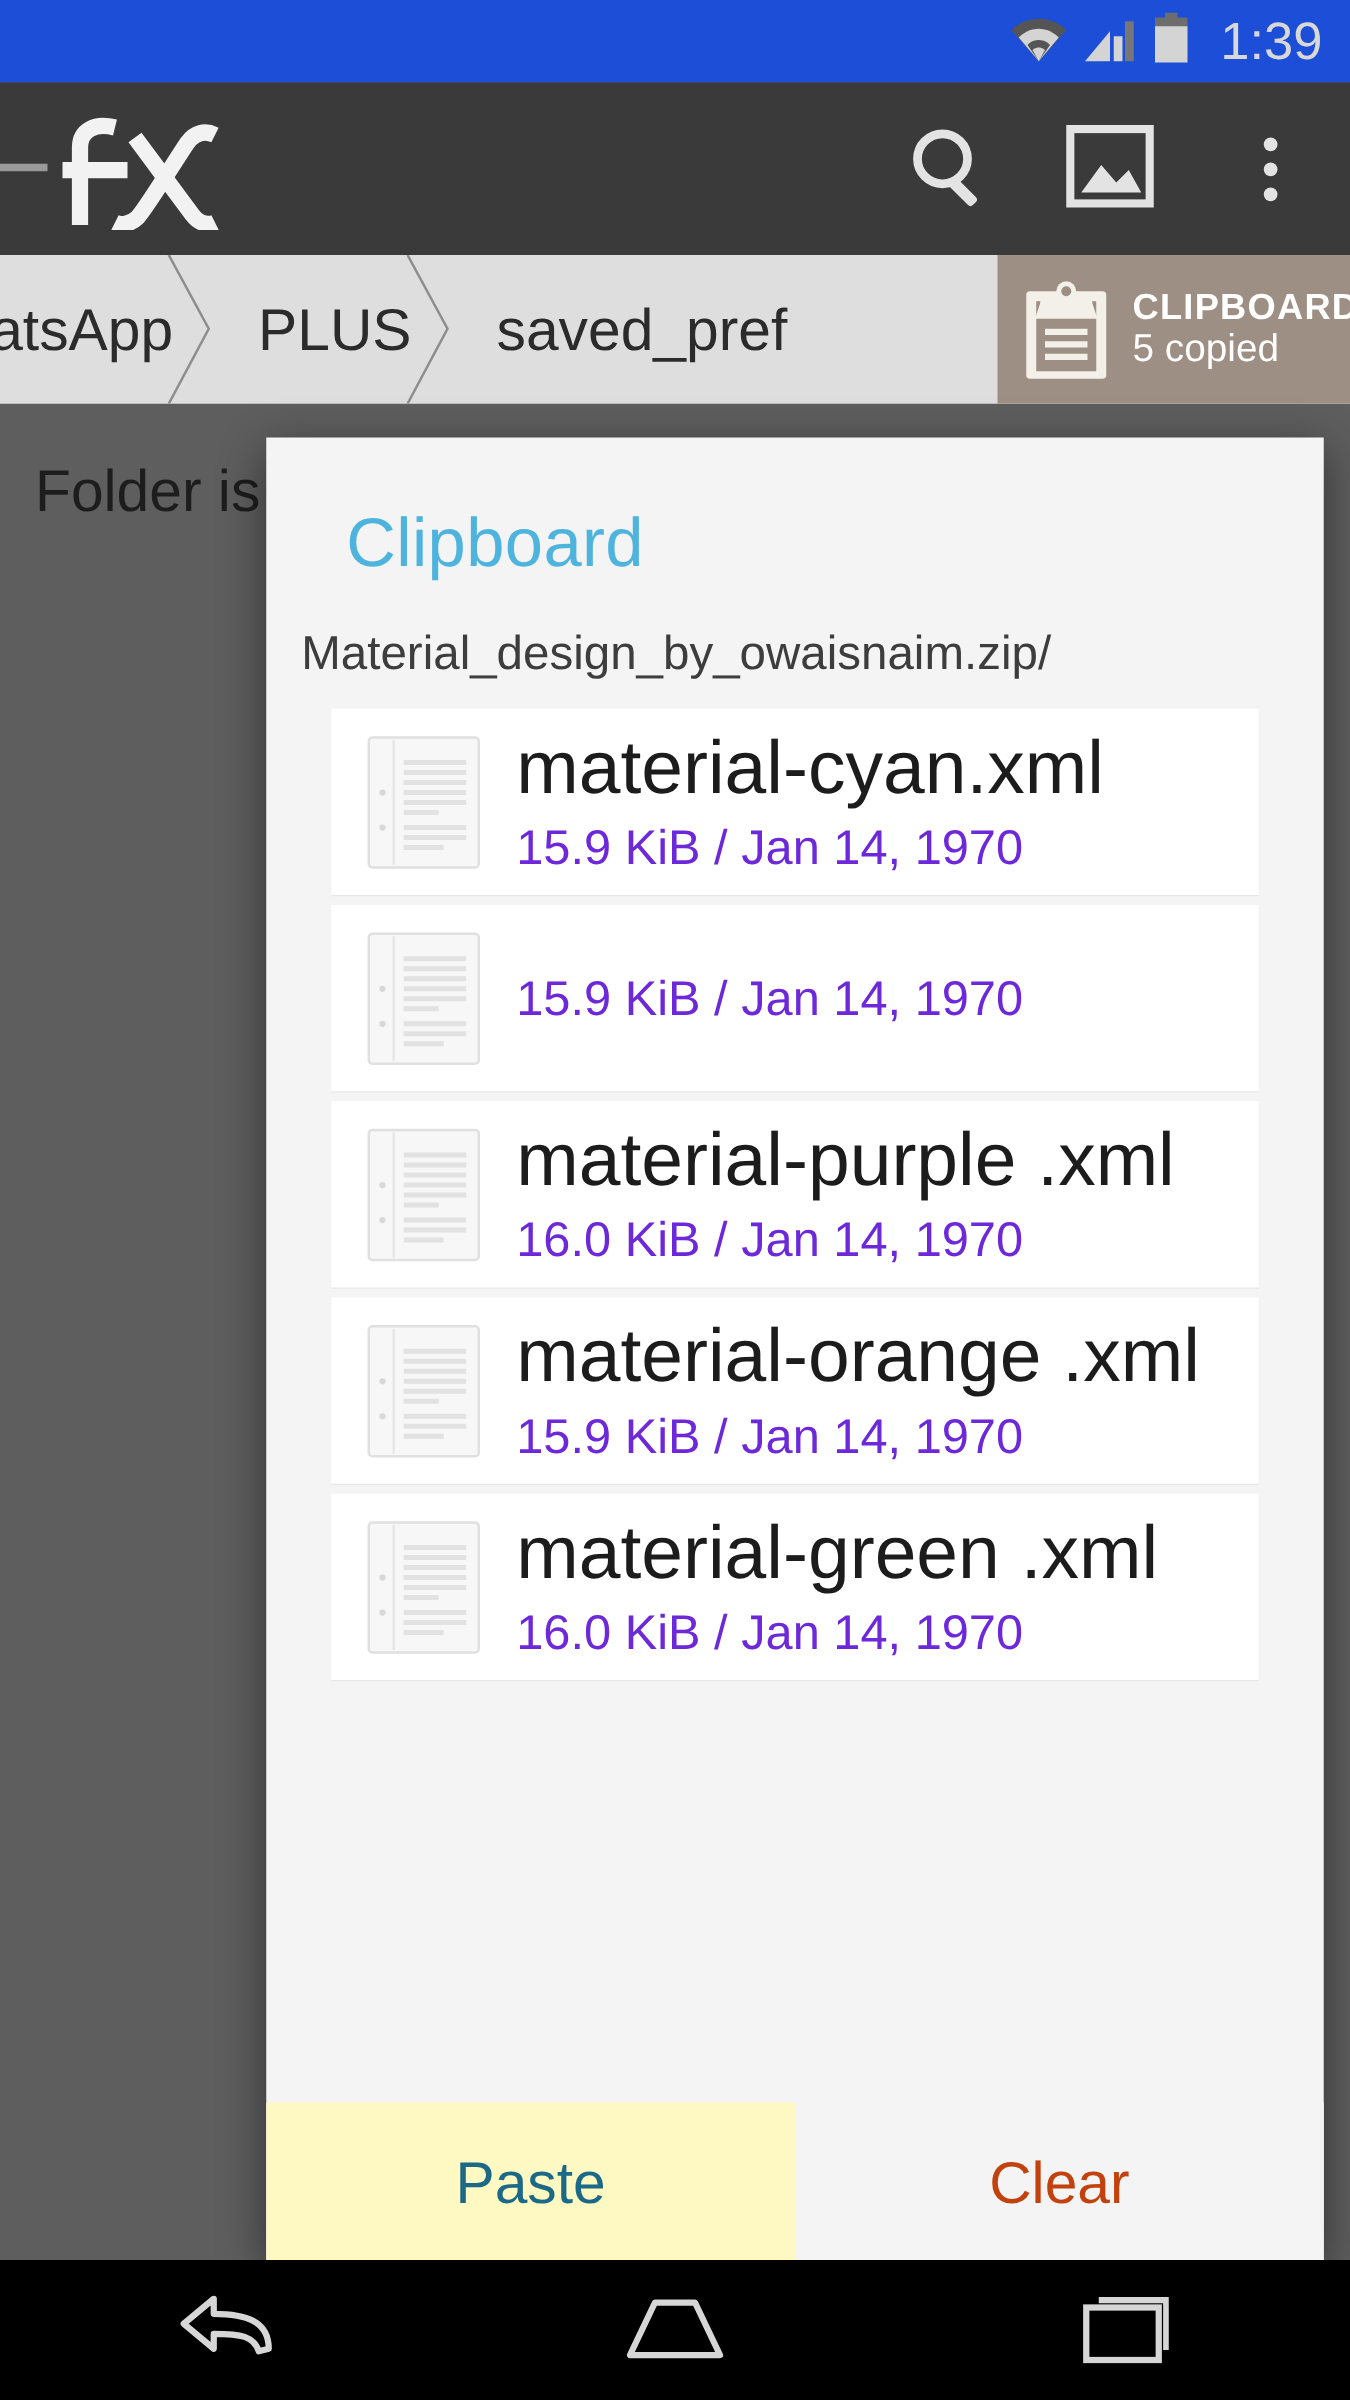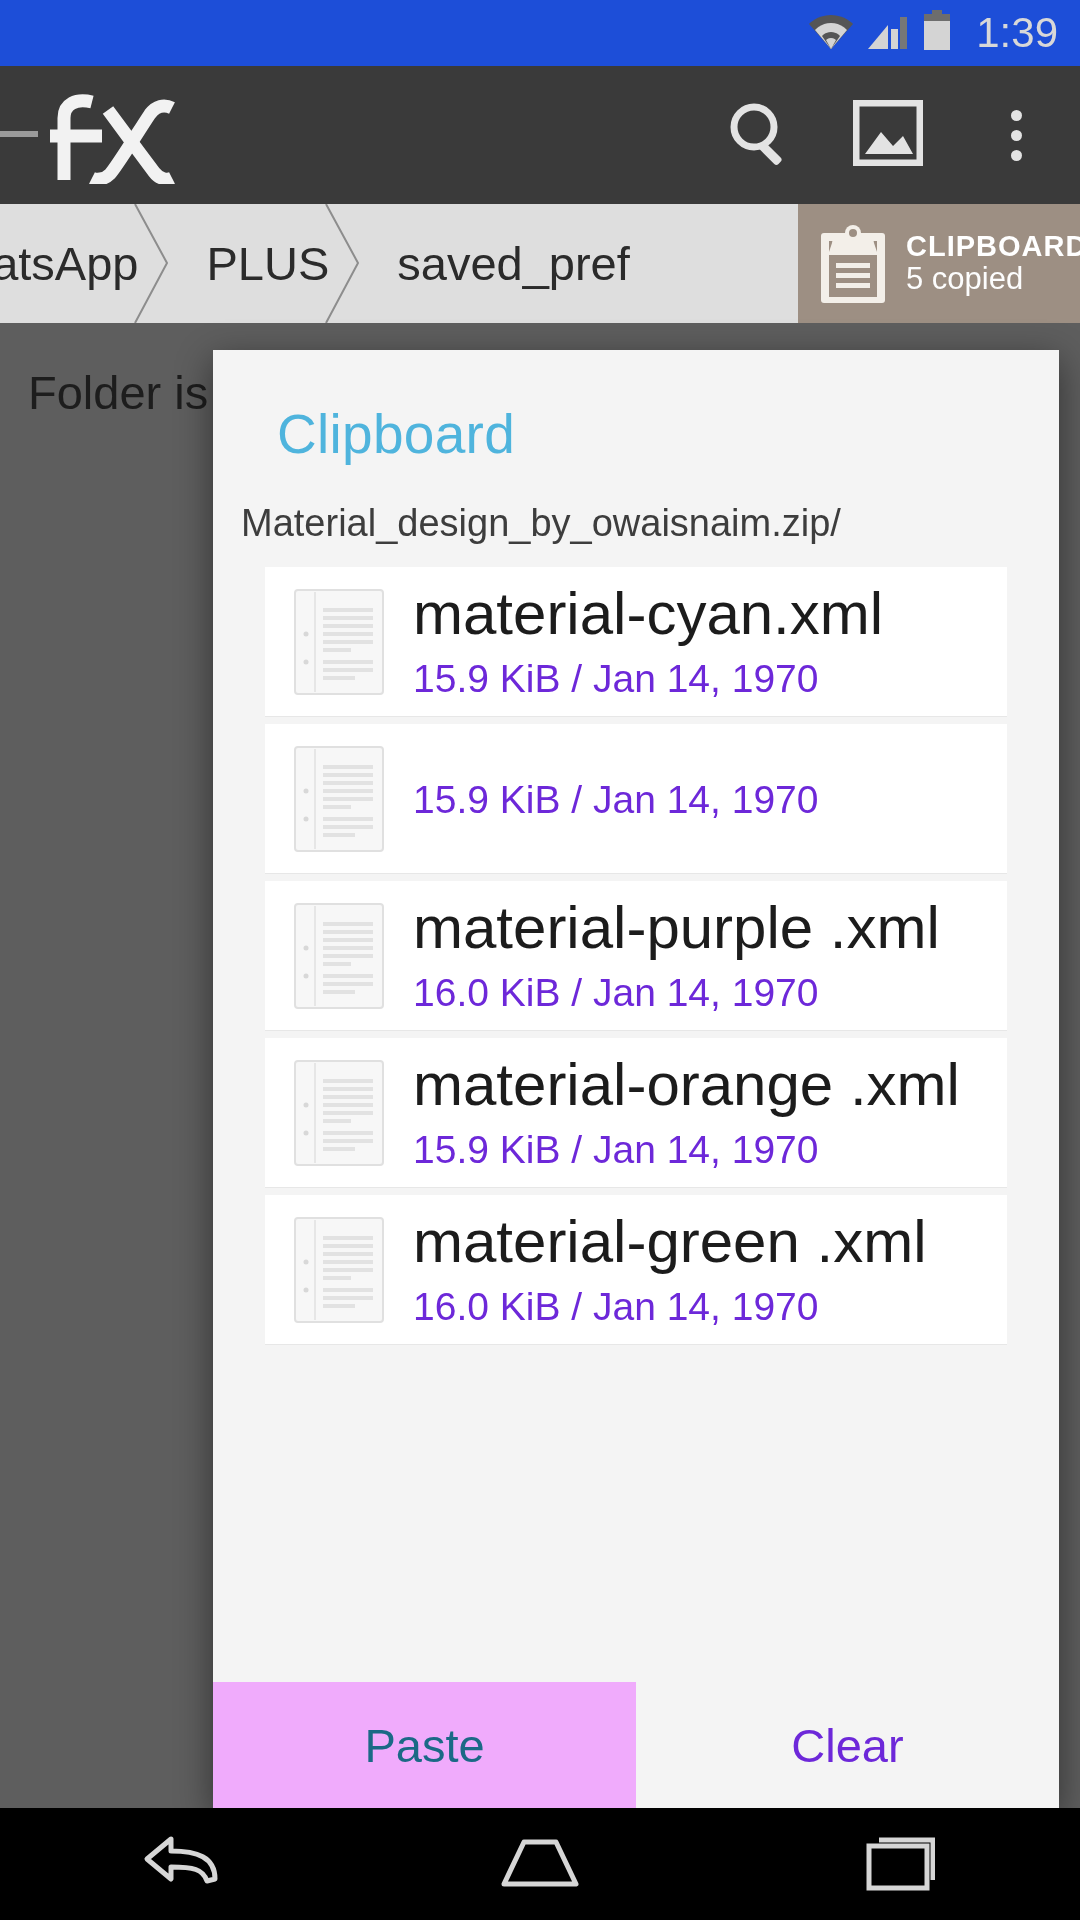--- a/index.html
+++ b/index.html
@@ -113,22 +113,22 @@
     color: #6d28d9; font-size: 39px; white-space: nowrap;
     line-height: 1.3; margin-top: 4px;
   }
 
   .dlg-spacer { flex: 1; }
   .dlg-actions { display: flex; height: 126px; }
   .act {
     flex: 1; display: flex; align-items: center; justify-content: center;
     font-size: 47px;
   }
-  .act-paste { background: #f0abfc; color: #1b6986; }
-  .act-clear { background: #f4f4f4; color: #6d28d9; }
+  .act-paste { background: #fef9c3; color: #1b6986; }
+  .act-clear { background: #f4f4f4; color: #c2410c; }
 
   
   .navbar {
     position: absolute; left: 0; bottom: 0; width: 1080px; height: 112px;
     background: #000; display: flex; align-items: center; justify-content: space-around;
   }
   .nav-btn { width: 150px; height: 112px; display: flex; align-items: center; justify-content: center; }
 </style>
 </head>
 <body>

